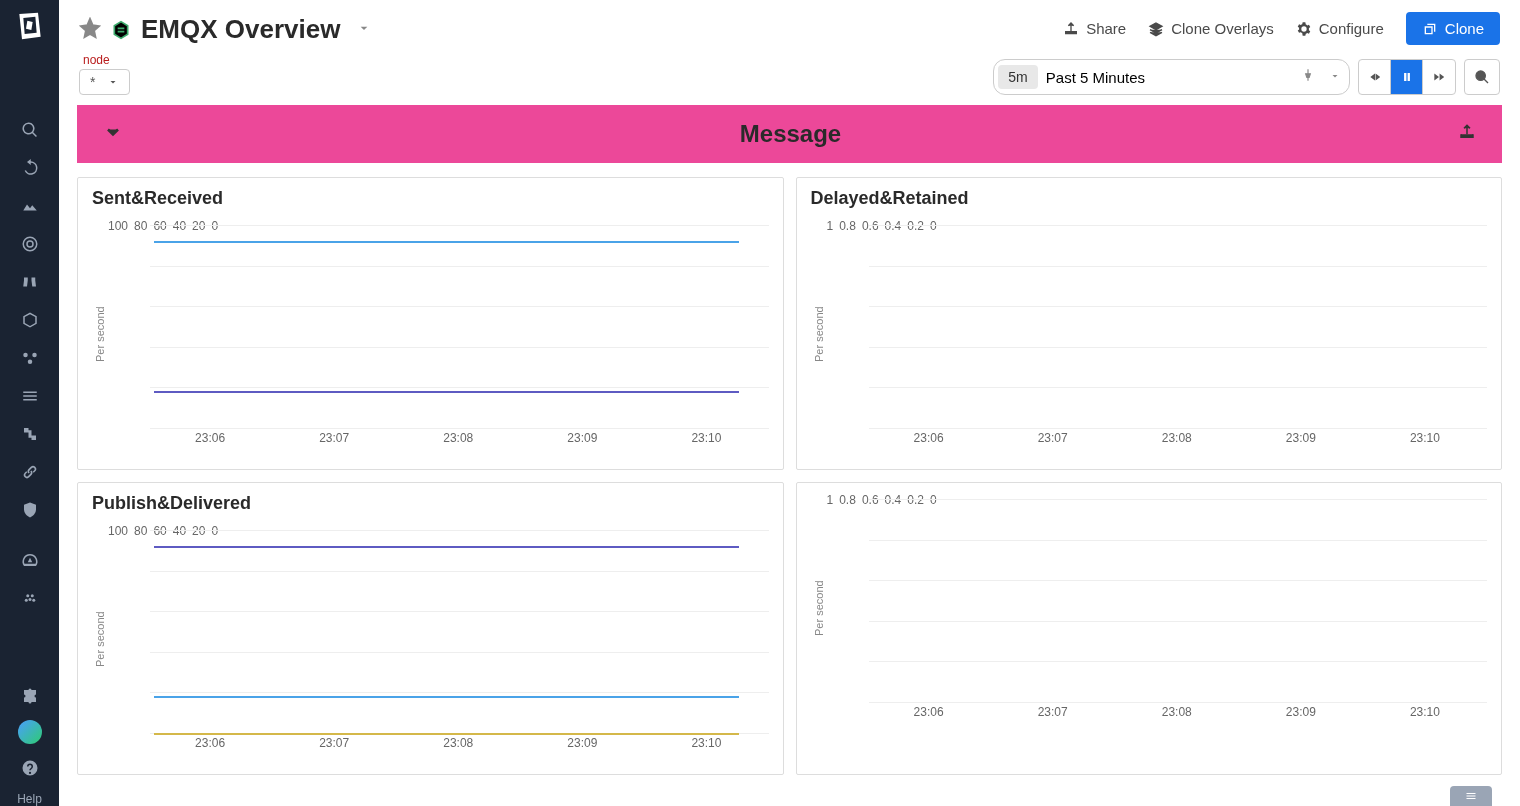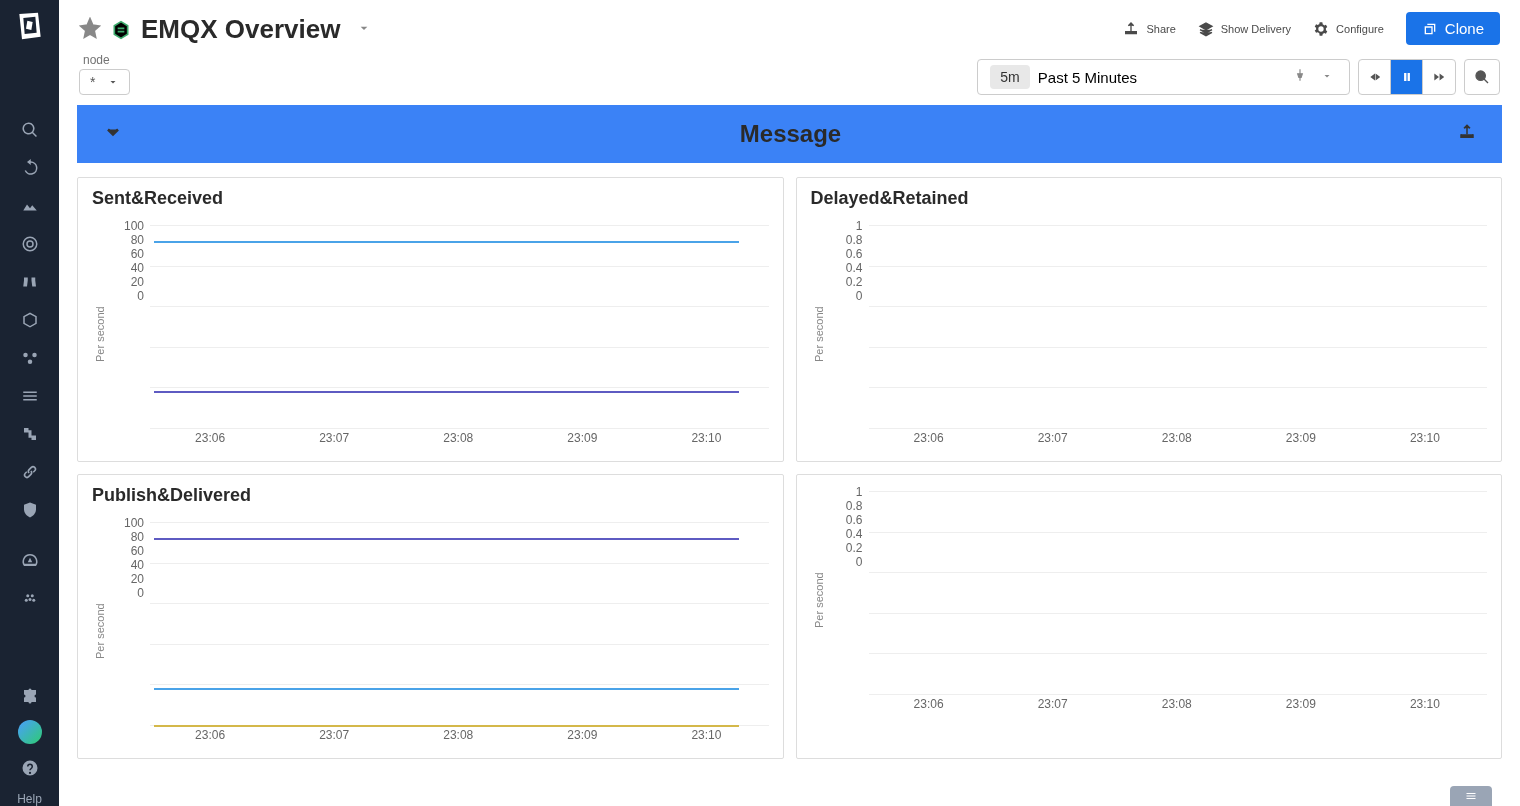--- a/index.html
+++ b/index.html
@@ -21,54 +21,54 @@
 .main { flex: 1; display: flex; flex-direction: column; }
 
 
 .header { padding: 12px 20px 8px 20px; display: flex; align-items: flex-end; justify-content: space-between; }
 .header-left { display: flex; align-items: center; gap: 10px; }
 .star-btn { color: #888; cursor: pointer; }
 .hex-icon { width: 20px; height: 20px; display: inline-flex; align-items: center; justify-content: center; }
 .page-title { font-size: 26px; font-weight: 600; color: #2a2a2a; }
 .title-dropdown { color: #888; cursor: pointer; margin-left: 6px; }
 .header-right { display: flex; align-items: center; gap: 22px; }
-.header-action { display: flex; align-items: center; gap: 7px; color: #4a4a4a; font-size: 11px; cursor: pointer; }
+.header-action { display: flex; align-items: center; gap: 7px; color: #4a4a4a; font-size: 15px; cursor: pointer; }
 .clone-btn { background: #1a73e8; color: #fff; padding: 8px 16px; border-radius: 4px; display: flex; align-items: center; gap: 7px; font-size: 15px; cursor: pointer; }
 
 
 .subheader { padding: 0 20px 10px 20px; display: flex; align-items: flex-end; justify-content: space-between; }
 .node-selector { display: flex; flex-direction: column; }
-.node-label { font-size: 12px; color: #737373; padding: 0 4px; }
+.node-label { font-size: 12px; color: #b91c1c; padding: 0 4px; }
 .node-dropdown { border: 1px solid #ccc; border-radius: 4px; padding: 4px 10px; display: flex; align-items: center; gap: 12px; cursor: pointer; font-size: 14px; color: #555; margin-top: 2px; }
 .time-controls { display: flex; align-items: center; gap: 8px; }
-.time-range { border: 1px solid #ccc; border-radius: 4px; display: flex; align-items: center; padding: 8px; height: 36px; }
+.time-range { border: 1px solid #ccc; border-radius: 12px; display: flex; align-items: center; padding: 0; height: 36px; }
 .time-badge { background: #e8e8e8; border-radius: 4px; padding: 4px 10px; font-size: 14px; color: #333; margin: 4px 8px 4px 4px; }
 .time-text { font-size: 15px; color: #000000; flex: 1; padding-right: 150px; }
 .time-pin { padding: 0 6px; color: #888; cursor: pointer; }
 .time-caret { padding: 0 8px; color: #888; cursor: pointer; }
 .play-group { border: 1px solid #ccc; border-radius: 4px; display: flex; height: 36px; overflow: hidden; }
 .play-btn { width: 32px; display: flex; align-items: center; justify-content: center; cursor: pointer; color: #555; border-right: 1px solid #ccc; }
 .play-btn:last-child { border-right: none; }
 .play-btn.active { background: #1a73e8; color: #fff; }
 .zoom-btn { border: 1px solid #ccc; border-radius: 4px; width: 36px; height: 36px; display: flex; align-items: center; justify-content: center; cursor: pointer; color: #555; }
 
 
-.section-bar { background: #3b82f6; height: 58px; display: flex; align-items: center; padding: 0 26px; margin: 0 18px; justify-content: space-between; }
+.section-bar { background: #ec4899; height: 58px; display: flex; align-items: center; padding: 0 26px; margin: 0 18px; justify-content: space-between; }
 .section-title { font-size: 24px; font-weight: 700; color: #2a2a2a; text-align: center; flex: 1; }
 .section-caret { color: #333; cursor: pointer; }
 .section-share { color: #333; cursor: pointer; }
 
 
 .charts { padding: 14px 18px 0 18px; display: grid; grid-template-columns: 1fr 1fr; gap: 12px; }
-.chart-panel { border: 1px solid #ddd; border-radius: 2px; background: #fff; padding: 10px 14px 12px 14px; position: relative; }
+.chart-panel { border: 1px solid #ddd; border-radius: 2px; background: #fff; padding: 10px 14px 20px 14px; position: relative; }
 .chart-title { font-size: 18px; font-weight: 600; color: #2a2a2a; margin-bottom: 10px; }
 .chart-body { display: flex; height: 230px; }
 .chart-ylabel { writing-mode: vertical-rl; transform: rotate(180deg); font-size: 11px; color: #888; text-align: center; padding: 0 2px; }
 .chart-plot { flex: 1; position: relative; }
-.chart-yaxis { position: absolute; left: 0; top: 0; bottom: 20px; width: 42px; display: flex; flex-direction: column; justify-content: flex-start; }
+.chart-yaxis { position: absolute; left: 0; top: 0; bottom: 20px; width: 42px; display: flex; flex-direction: row; justify-content: flex-start; }
 .chart-ytick { font-size: 12px; color: #666; text-align: right; padding-right: 6px; }
 .chart-area { position: absolute; left: 42px; right: 0; top: 6px; bottom: 20px; border-bottom: 1px solid #aaa; }
 .chart-grid { position: absolute; inset: 0; }
 .chart-gridline { position: absolute; left: 0; right: 0; border-top: 1px solid #eee; }
 .chart-line { position: absolute; left: 4px; right: 30px; height: 2px; }
 .chart-xaxis { position: absolute; left: 40px; right: 0; bottom: 0; height: 18px; display: flex; justify-content: space-around; }
 .chart-xtick { font-size: 12px; color: #666; }
 
 
 .bottom-tab { position: absolute; bottom: 0; right: 28px; width: 42px; height: 20px; background: #9aa5b5; border-radius: 4px 4px 0 0; display: flex; align-items: center; justify-content: center; color: #fff; }
@@ -202,21 +202,21 @@
         <div class="header-action">
           <svg width="16" height="16" viewBox="0 0 24 24" fill="none" stroke="currentColor" stroke-width="2">
               <path d="M12 3v12M8 7l4-4 4 4M4 15v4h16v-4"></path>
             </svg>
           <span>Share</span>
         </div>
         <div class="header-action">
           <svg width="16" height="16" viewBox="0 0 24 24" fill="none" stroke="currentColor" stroke-width="2">
               <path d="M12 3l9 5-9 5-9-5 9-5zM3 13l9 5 9-5M3 17l9 5 9-5"></path>
             </svg>
-          <span>Show Delivery</span>
+          <span>Clone Overlays</span>
         </div>
         <div class="header-action">
           <svg width="16" height="16" viewBox="0 0 24 24">
               <path d="M12 8a4 4 0 110 8 4 4 0 010-8zm7.4 4a7.4 7.4 0 00-.1-1.3l2.1-1.6-2-3.5-2.5 1a7.5 7.5 0 00-2.2-1.3L14 2h-4l-.7 2.7a7.5 7.5 0 00-2.2 1.3l-2.5-1-2 3.5 2.1 1.6a7.4 7.4 0 000 2.6l-2.1 1.6 2 3.5 2.5-1c.7.5 1.4 1 2.2 1.3L10 22h4l.7-2.7c.8-.3 1.5-.8 2.2-1.3l2.5 1 2-3.5-2.1-1.6c.1-.4.1-.9.1-1.3z"></path>
             </svg>
           <span>Configure</span>
         </div>
         <div class="clone-btn">
           <svg width="16" height="16" viewBox="0 0 24 24" fill="#fff">
               <path d="M8 4h12v12h-2V6H8V4zM4 8h12v12H4V8zm2 2v8h8v-8H6z"></path>

